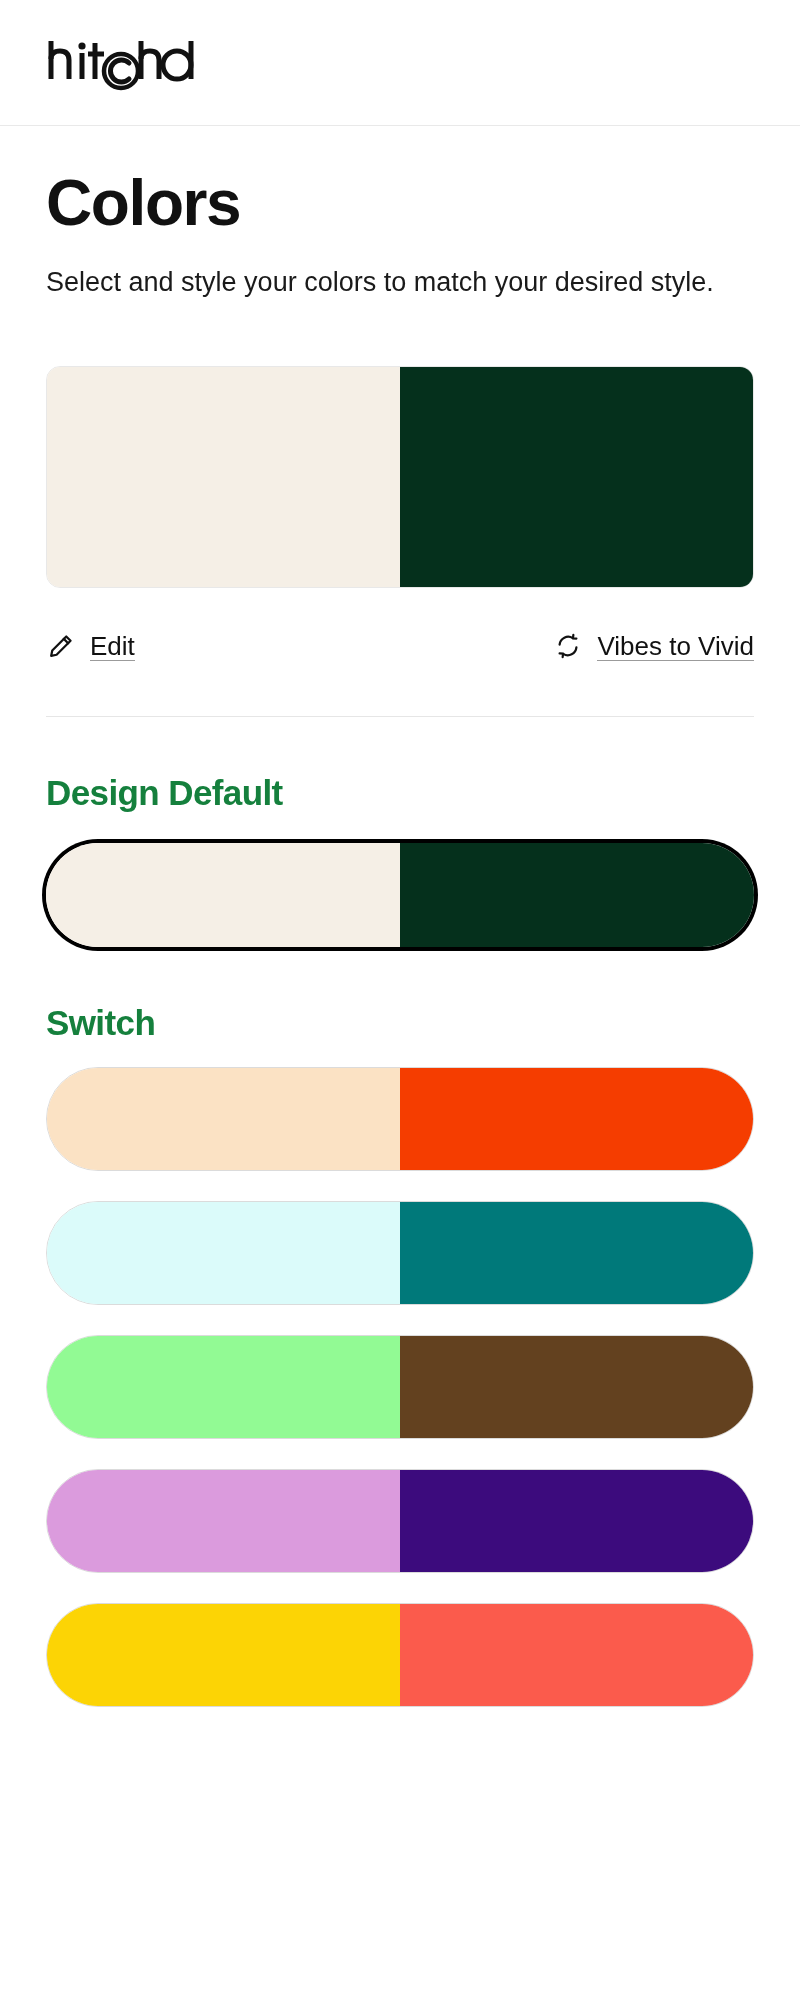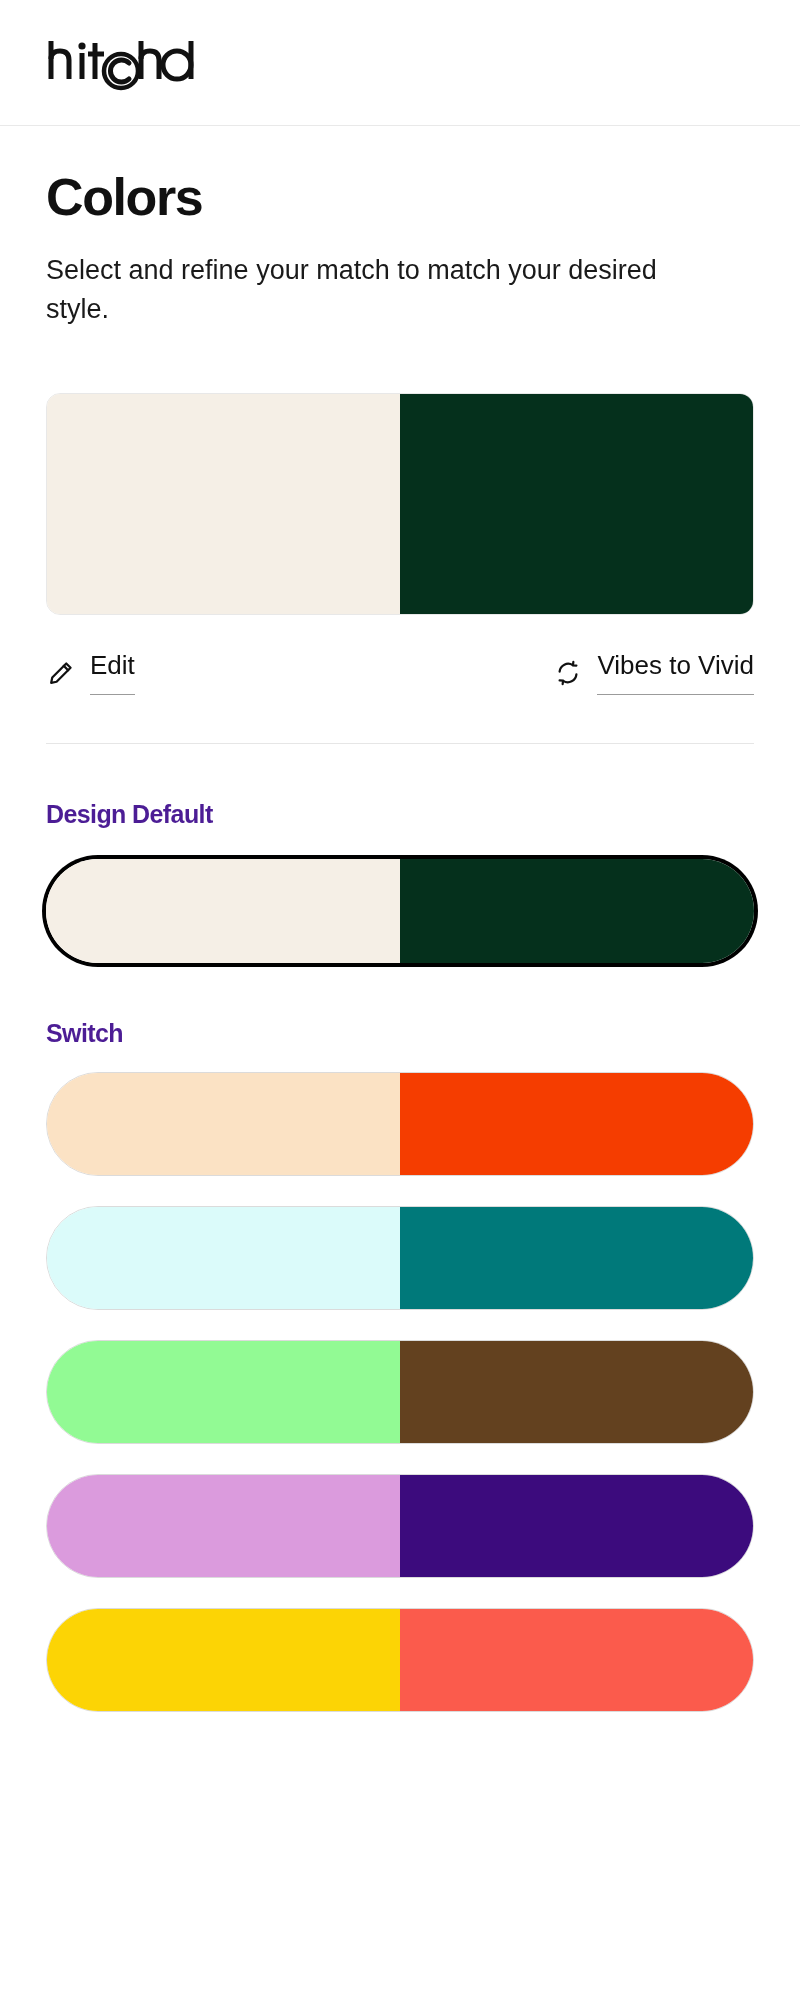--- a/index.html
+++ b/index.html
@@ -39,21 +39,21 @@
   }
 
   .logo svg { display: block; }
 
   
   .content {
     padding: 0 46px;
   }
 
   .page-title {
-    font-size: 52px;
+    font-size: 64px;
     font-weight: 700;
     letter-spacing: -1.4px;
     line-height: 1.05;
     color: #111111;
     margin-top: 44px;
   }
 
   .page-subtitle {
     font-size: 27px;
     line-height: 1.45;
@@ -104,39 +104,39 @@
     justify-content: center;
     flex: 0 0 auto;
   }
   .action .ico svg { display: block; }
 
   .action .txt {
     font-size: 26px;
     font-weight: 500;
     color: #111111;
     border-bottom: 1.5px solid #9b9b9b;
-    padding-bottom: 14px;
+    padding-bottom: 0;
     line-height: 1.1;
     white-space: nowrap;
   }
 
   
   .divider {
     margin-top: 48px;
     height: 1px;
     background: #e6e6e6;
     width: 100%;
   }
 
   
   .section-heading {
-    font-size: 25px;
+    font-size: 35px;
     font-weight: 700;
     letter-spacing: -0.6px;
-    color: #4c1d95;
+    color: #15803d;
     margin-top: 56px;
   }
 
   
   .pill {
     margin-top: 26px;
     height: 104px;
     border-radius: 999px;
     display: flex;
     overflow: hidden;
@@ -185,21 +185,21 @@
         <path d="M145 6 L145 44" stroke="#111" stroke-width="5" fill="none"></path>
         <path d="M145 30 a14 14 0 1 0 -14 14 a14 14 0 0 0 14 -14" stroke="#111" stroke-width="5" fill="none"></path>
       </svg>
     </div>
   </div>
 
   <div class="content">
 
     <h1 class="page-title">Colors</h1>
 
-    <p class="page-subtitle">Select and refine your match to match your desired style.</p>
+    <p class="page-subtitle">Select and style your colors to match your desired style.</p>
 
     <div class="main-swatch">
       <div class="half light" style="background:#F5EFE6"></div>
       <div class="half dark" style="background:#05301C"></div>
     </div>
 
     <div class="actions">
 
       <button class="action">
         <span class="ico">

